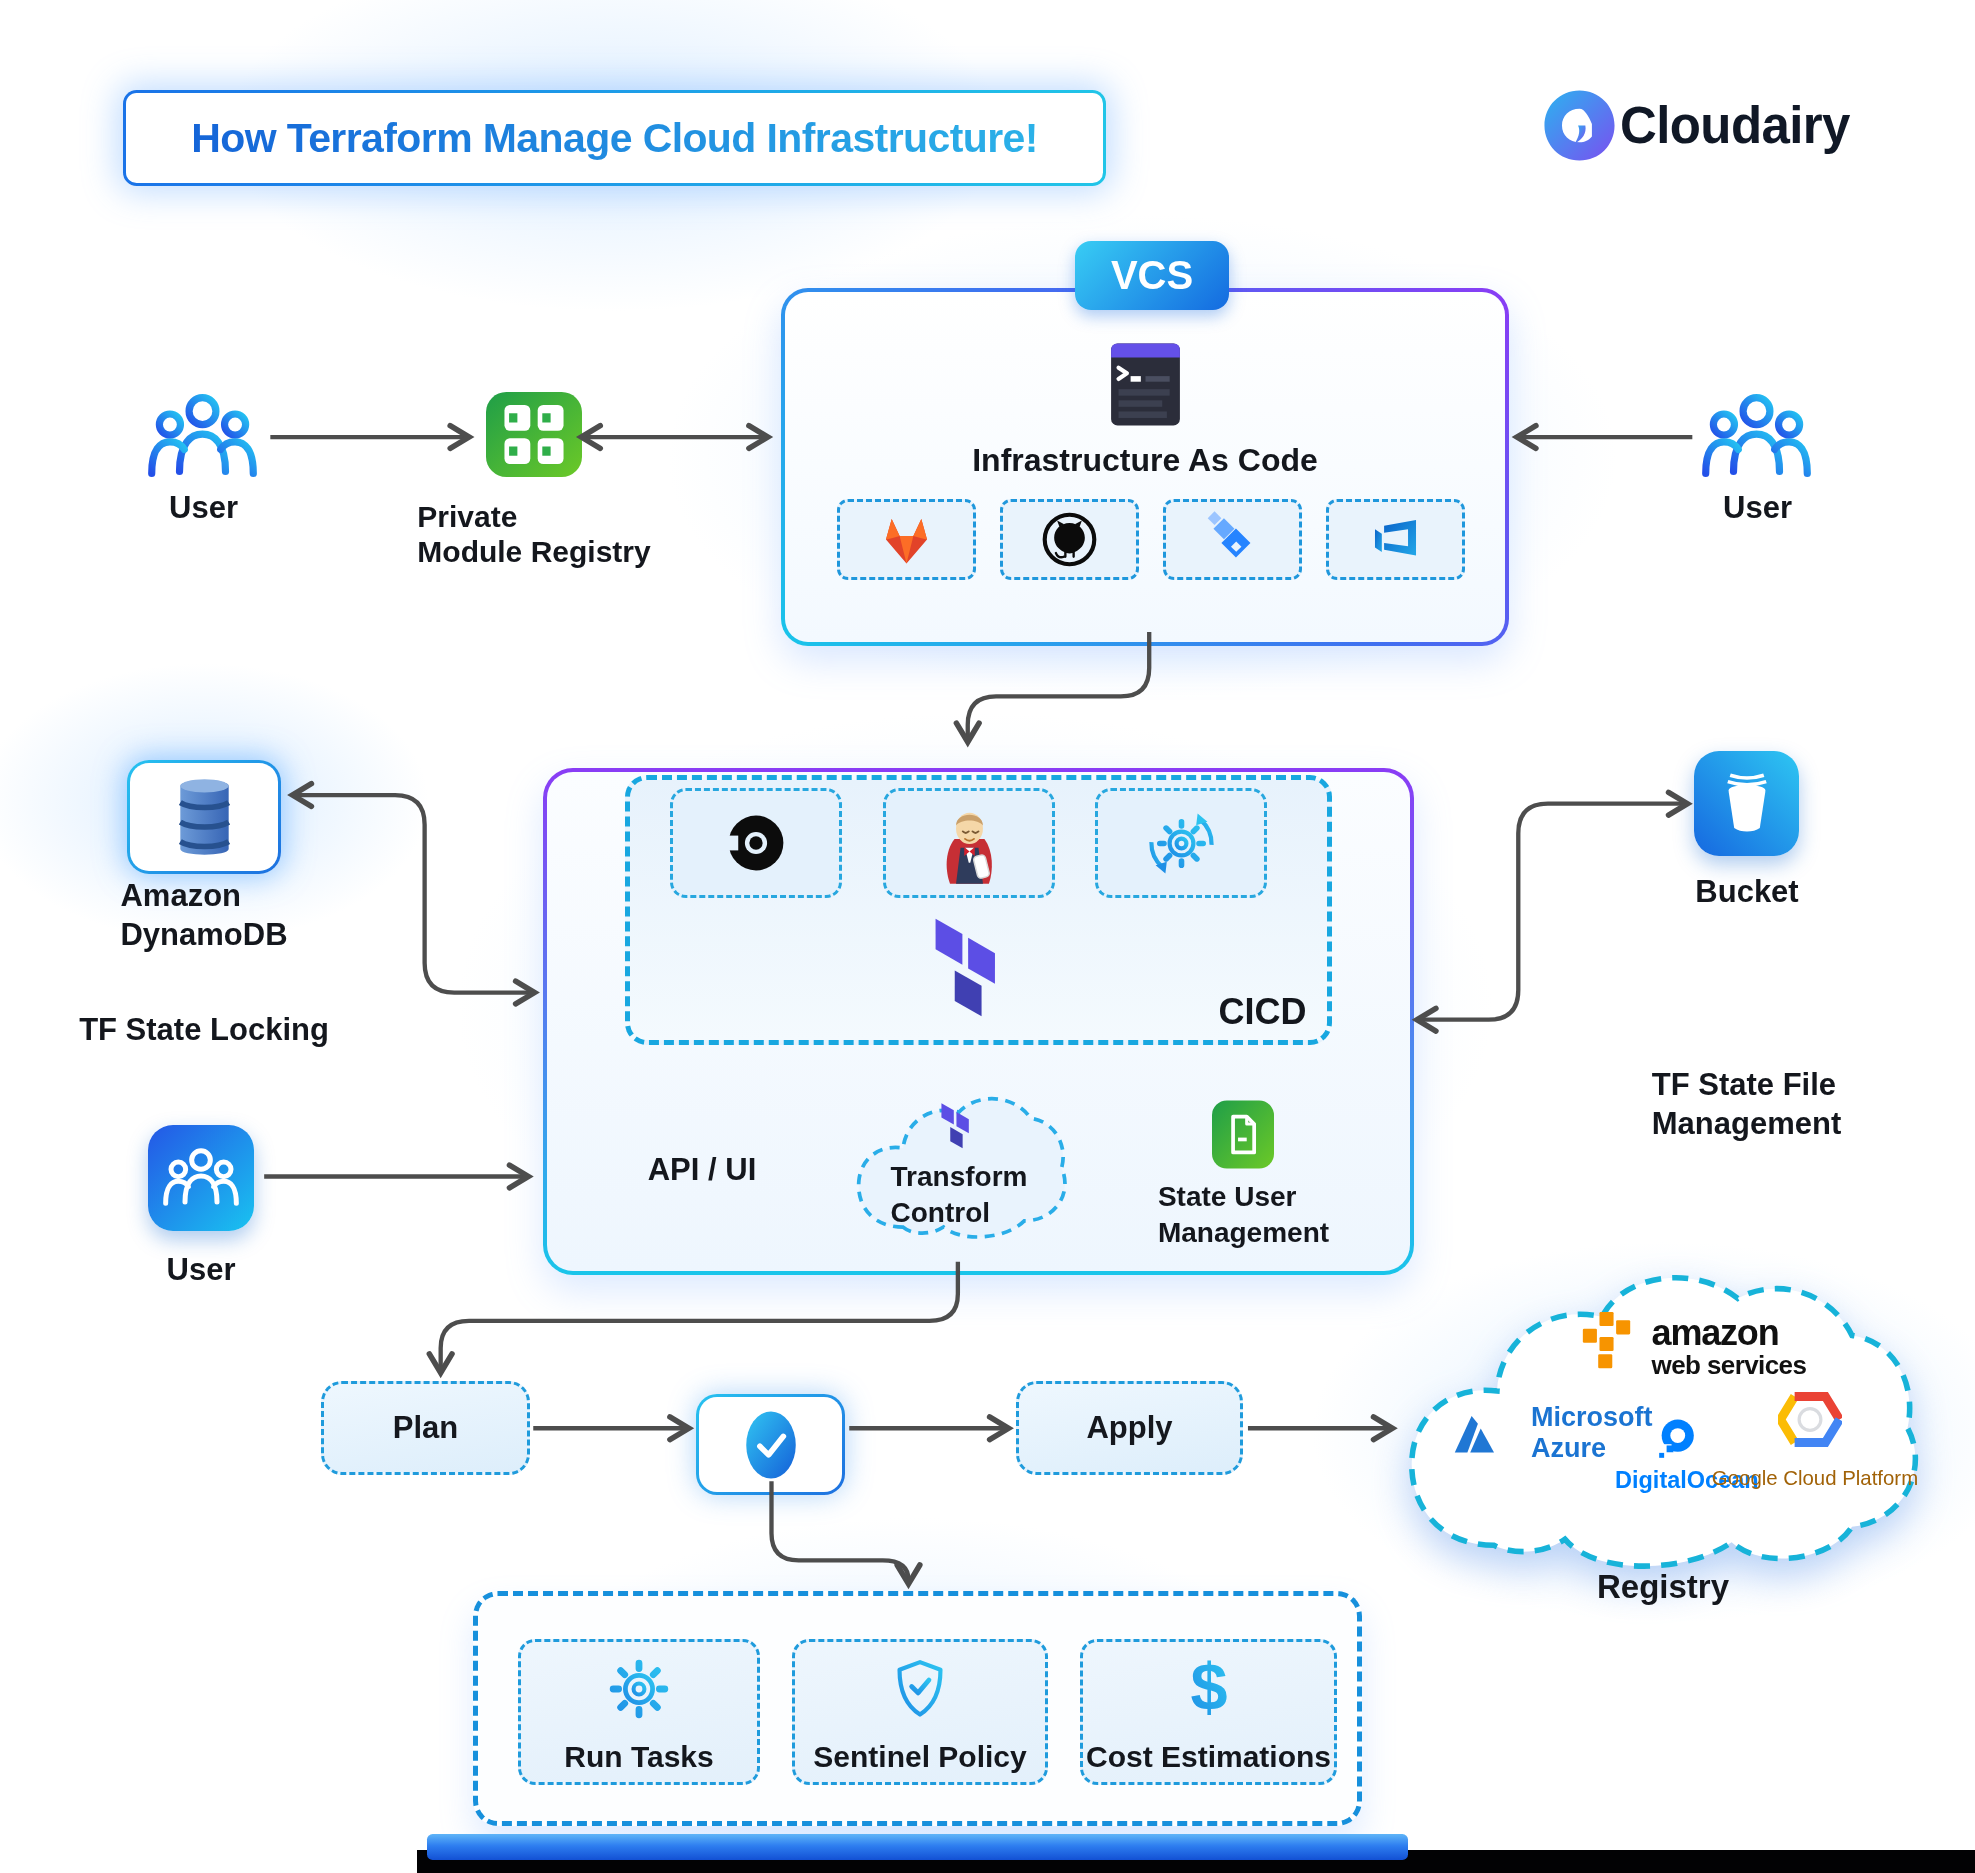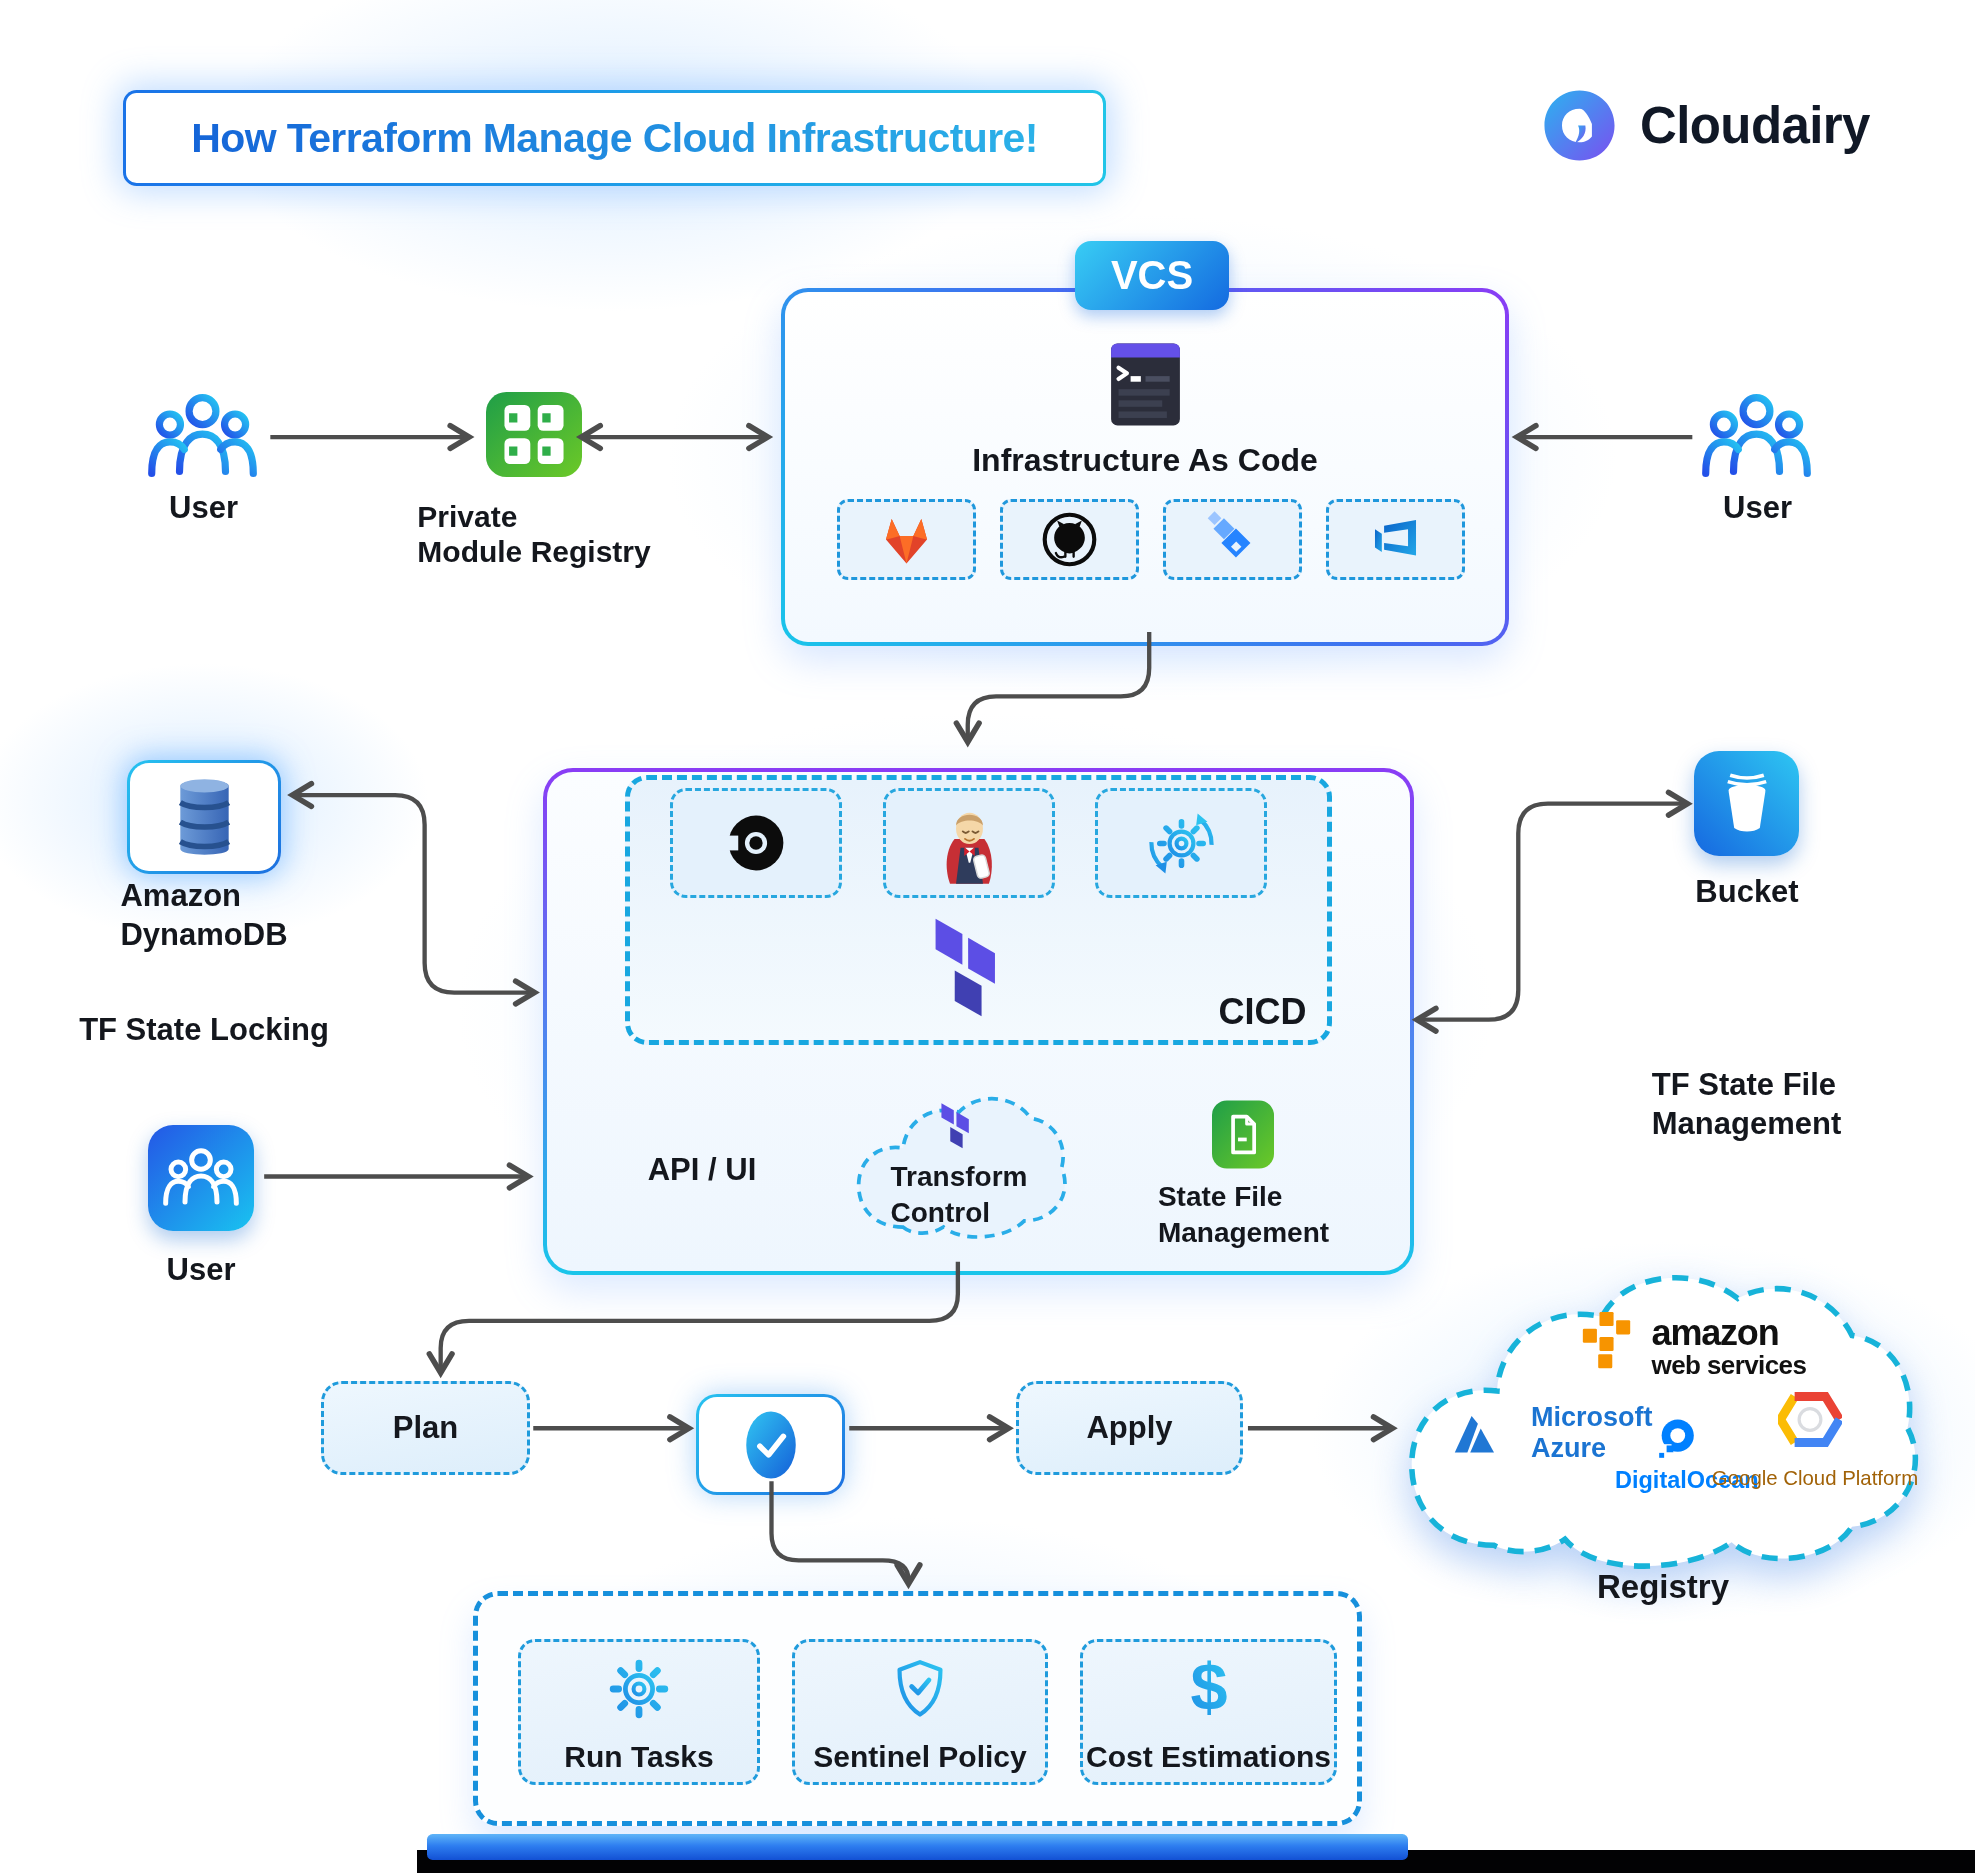--- a/index.html
+++ b/index.html
@@ -27,21 +27,21 @@
     left:123px; top:74px; width:983px; height:96px; border-radius:13.6px;
     background: linear-gradient(#ffffff,#ffffff) padding-box,
                 linear-gradient(90deg,#1a73e8,#21c5e8) border-box;
     box-shadow:0 0 34px 6.2px rgba(120,180,255,.45);
   }
   .title-text {
     font-size:41px; font-weight:800; letter-spacing:-0.6px;
     background:linear-gradient(90deg,#1565d8,#2bb1e8);
     -webkit-background-clip:text; background-clip:text; color:transparent;
   }
-  .brand { left:1543px; top:85px; height:80px; display:flex; align-items:center; gap:24px; }
+  .brand { left:1543px; top:85px; height:80px; display:flex; align-items:center; gap:4px; }
   .brand-name { font-size:51px; font-weight:600; color:#101826; letter-spacing:-0.6px; }
 
   .vcs-box {
     left:781px; top:272px; width:728px; height:358px; border-radius:27px; border-width:4.3px;
     background: linear-gradient(180deg,#ffffff,#f3f9ff) padding-box,
                 linear-gradient(45deg,#19c5ea,#3f6ff0 55%,#8a3cf5) border-box;
     box-shadow:0 15px 37px rgba(120,170,255,.28);
   }
   .vcs-tab {
     left:1075px; top:241px; width:154px; height:69px; border-radius:16px; z-index:3;
@@ -391,21 +391,21 @@
 <div class="abs" style="left:1212px;top:1100px;z-index:2">
   <svg width="62" height="69" viewBox="0 0 100 110">
     <rect width="100" height="110" rx="24" fill="url(#gGreen)"></rect>
     <path d="M34,26 L56,26 L68,38 L68,84 L34,84 Z" fill="none" stroke="#fff" stroke-width="6" stroke-linejoin="round"></path>
     <path d="M56,26 L56,38 L68,38" fill="none" stroke="#fff" stroke-width="5" stroke-linejoin="round"></path>
     <rect x="42" y="60" width="14" height="6" fill="#fff"></rect>
   </svg>
 </div>
 <div class="abs ctr" style="left:1148px;top:1178px;width:191px;height:74px;z-index:2">
   <div class="lbl" style="font-size:28px;line-height:1.28">
-    <div>State File</div>
+    <div>State User</div>
     <div>Management</div>
   </div>
 </div>
 
 <div class="abs ctr gb db-box">
   <span>
     <svg width="93" height="93" viewBox="0 0 100 100">
       <path d="M24,16 C24,8 76,8 76,16 L76,84 C76,92 24,92 24,84 Z" fill="url(#gDyn)"></path>
       <ellipse cx="50" cy="16" rx="26" ry="7" fill="#8fb3e2"></ellipse>
       <path d="M24,34 C35,41 65,41 76,34" stroke="#27518f" stroke-width="6" fill="none"></path>

